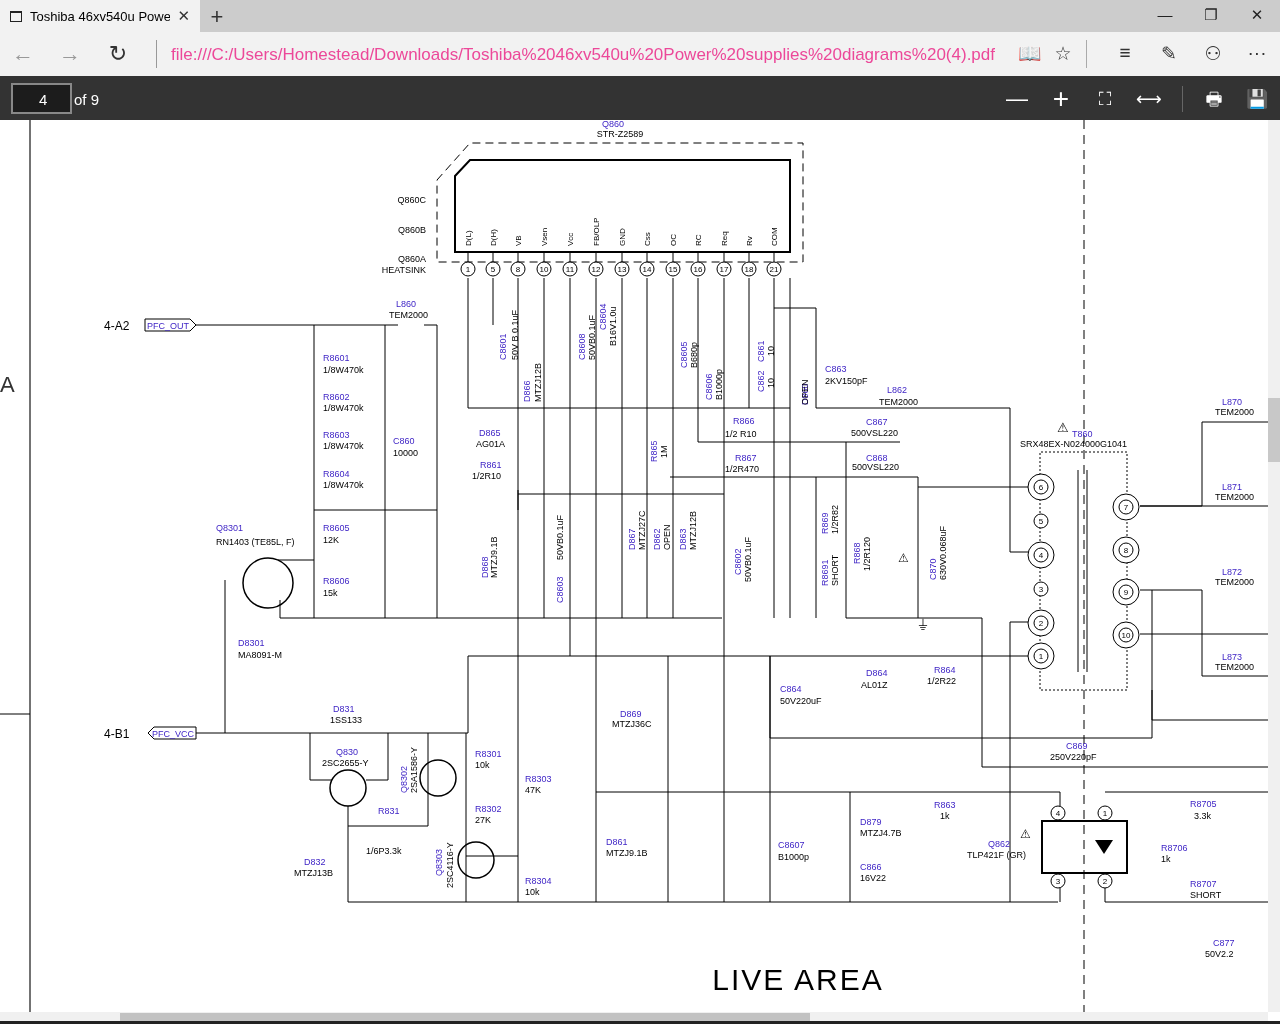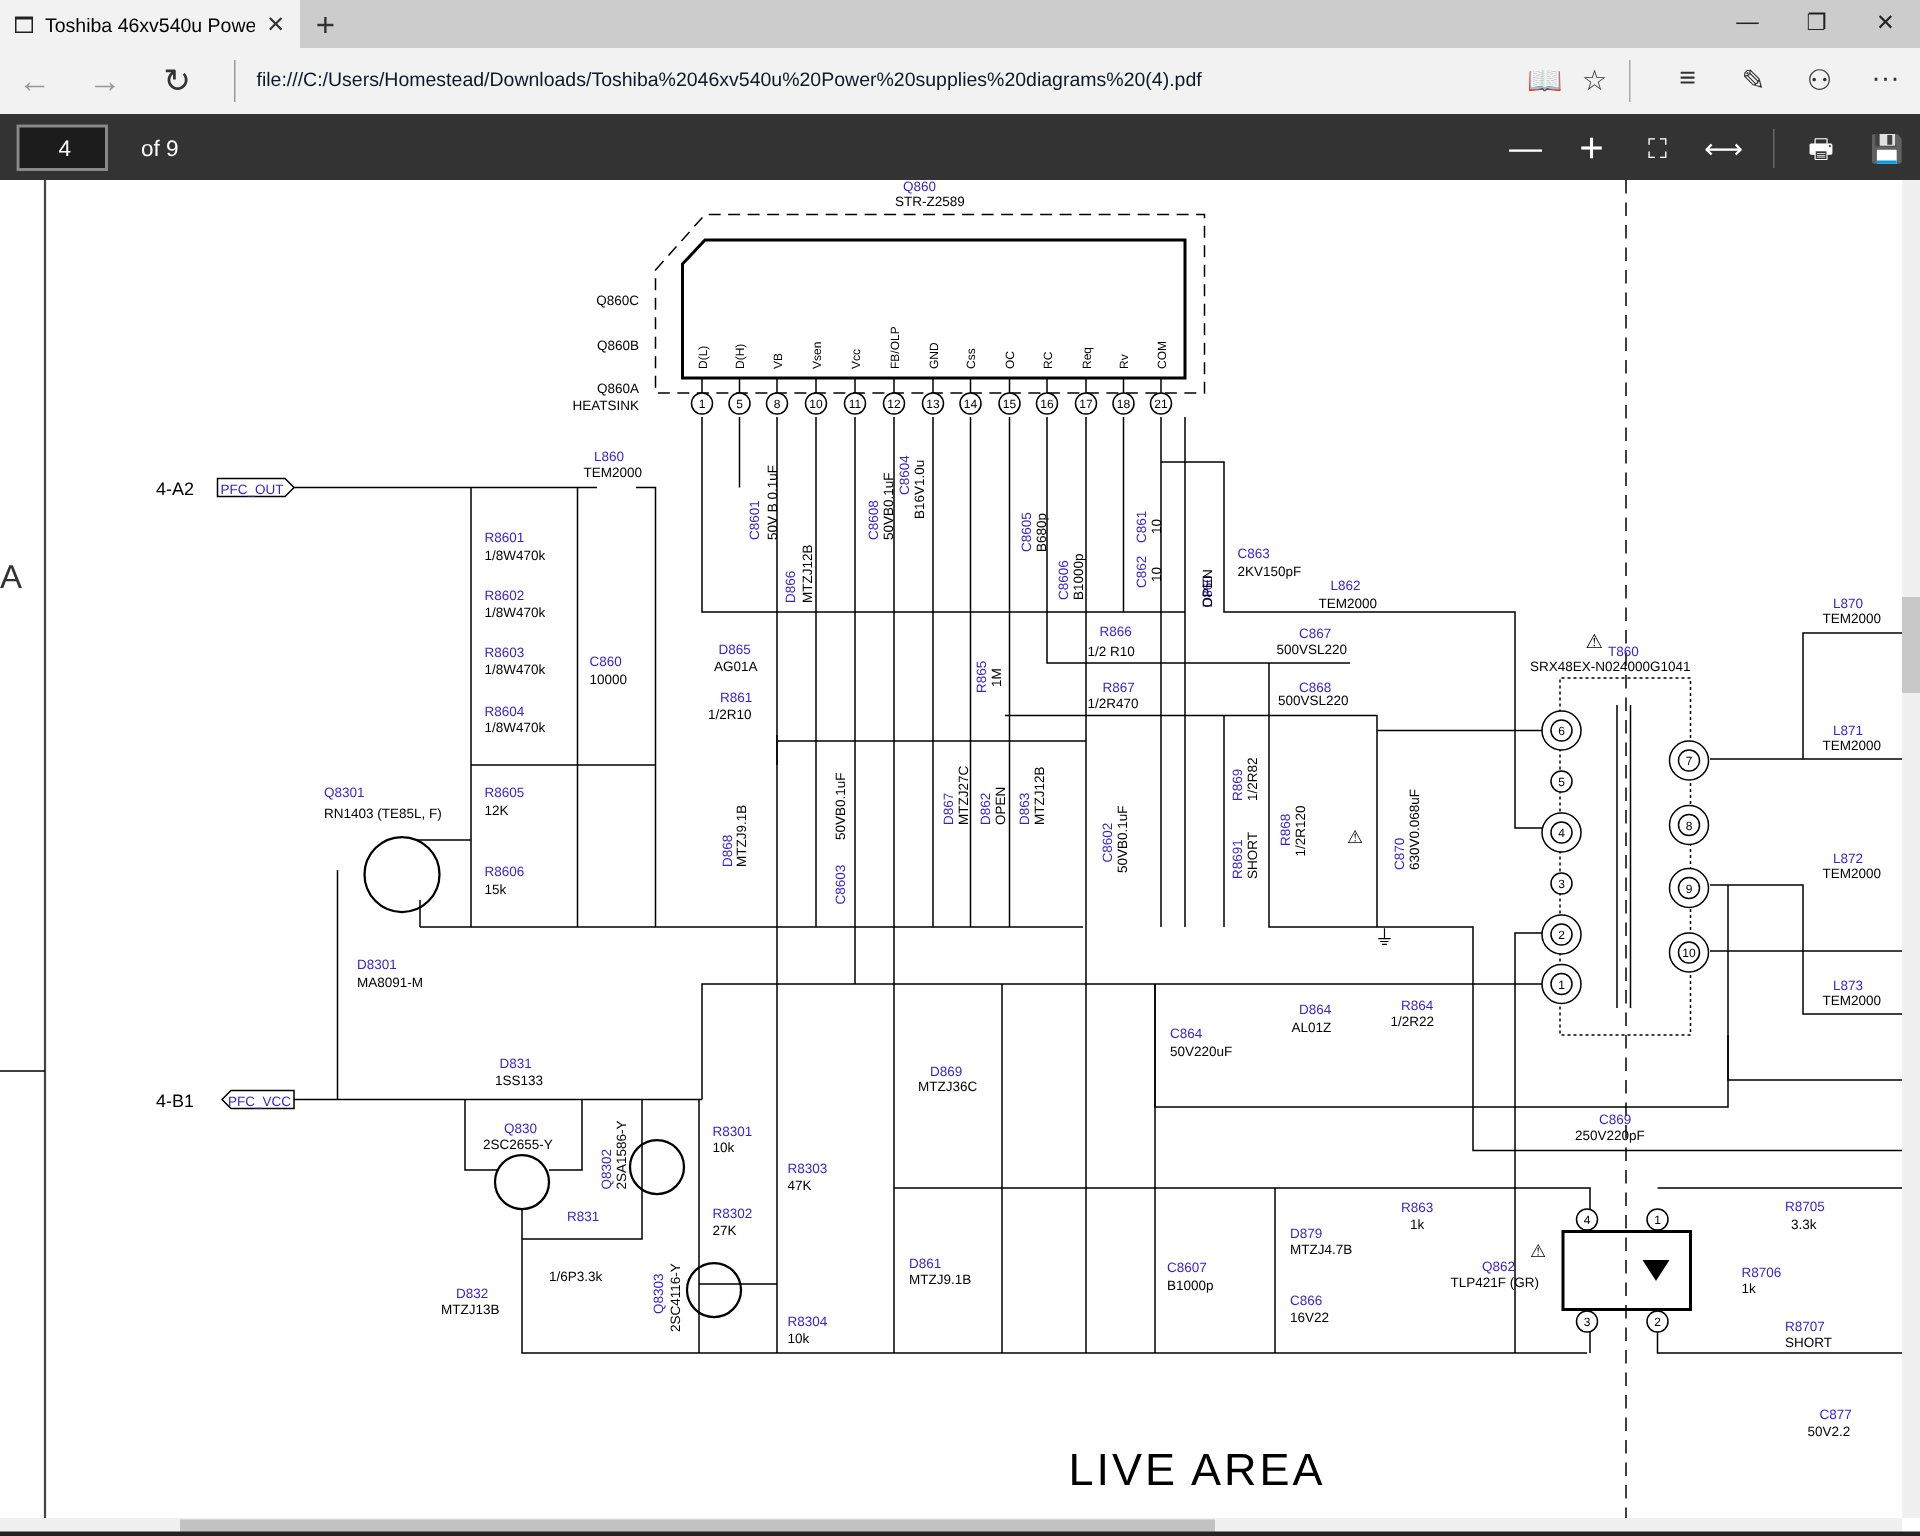--- a/index.html
+++ b/index.html
@@ -7,26 +7,26 @@
 #tabbar{position:absolute;left:0;top:0;width:1280px;height:32px;background:#cccccc}
 #tab{position:absolute;left:0;top:0;width:200px;height:32px;background:#f2f2f2;display:flex;align-items:center;font-size:13px;color:#000}
 #tab .ticon{margin-left:10px;width:12px;height:11px;border:1px solid #222;border-top-width:2px}
 #tab .ttl{margin-left:8px;width:140px;overflow:hidden;white-space:nowrap}
 #tab .tclose{position:absolute;right:10px;top:7px;font-size:15px;color:#333}
 #newtab{position:absolute;left:205px;top:4px;font-size:22px;color:#333;width:24px;text-align:center}
 .wbtn{position:absolute;top:6px;font-size:15px;color:#222;width:30px;text-align:center}
 #addrbar{position:absolute;left:0;top:32px;width:1280px;height:44px;background:#f2f2f2}
 .nbtn{position:absolute;top:10px;font-size:22px;color:#999;width:26px;text-align:center;line-height:22px}
 #sep1{position:absolute;left:156px;top:40px;width:1px;height:28px;background:#999}
-#url{position:absolute;left:171px;top:45px;font-size:13px;color:#0f172a;white-space:nowrap}
+#url{position:absolute;left:171px;top:45px;font-size:17px;color:#ec4899;white-space:nowrap}
 .abtn{position:absolute;top:42px;font-size:19px;color:#333;width:26px;text-align:center}
 #sep2{position:absolute;left:1086px;top:40px;width:1px;height:28px;background:#aaa}
 #pdfbar{position:absolute;left:0;top:76px;width:1280px;height:44px;background:#333}
 #pagebox{position:absolute;left:11px;top:83px;width:61px;height:31px;background:#1c1c1c;border:2px solid #888;color:#fff;font-size:15px;padding:6px 0 0 26px}
-#pageof{position:absolute;left:94px;top:91px;color:#fff;font-size:15px}
+#pageof{position:absolute;left:74px;top:91px;color:#fff;font-size:15px}
 .pbtn{position:absolute;top:86px;color:#fff;font-size:22px;width:30px;text-align:center;line-height:26px}
 #pdfsep{position:absolute;left:1182px;top:86px;width:1px;height:26px;background:#666}
 #doc{position:absolute;left:0;top:120px;width:1268px;height:892px;background:#fff;overflow:hidden}
 #vscroll{position:absolute;left:1268px;top:120px;width:12px;height:892px;background:#f0f0f0}
 #vthumb{position:absolute;left:1268px;top:398px;width:12px;height:64px;background:#c8c8c8}
 #hscroll{position:absolute;left:0;top:1012px;width:1268px;height:12px;background:#f0f0f0}
 #hthumb{position:absolute;left:120px;top:1013px;width:690px;height:10px;background:#c2c2c2}
 #taskstrip{position:absolute;left:0;top:1021px;width:1280px;height:3px;background:#222}
 svg text{font-family:"Liberation Sans",sans-serif}
 .ref{fill:#3a1fc4;font-size:9px}

